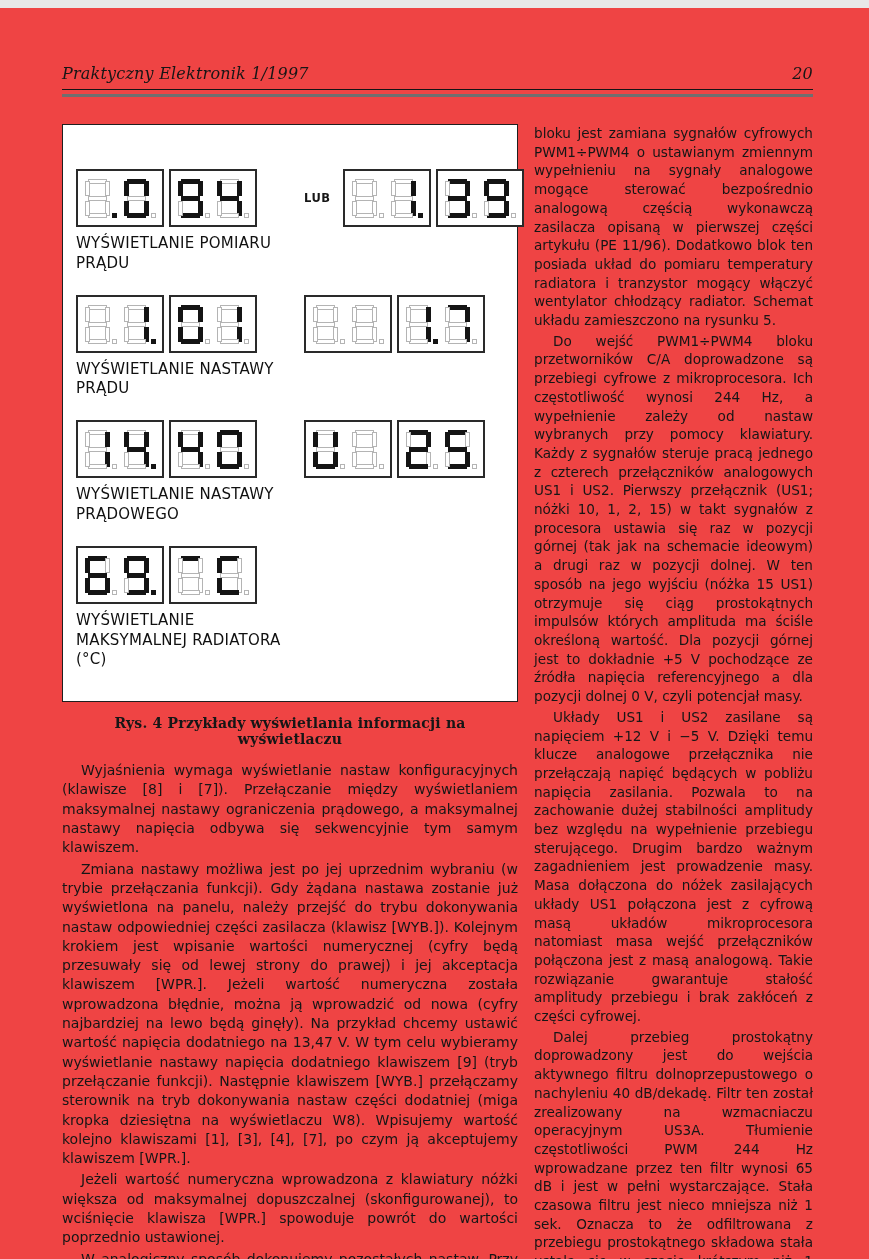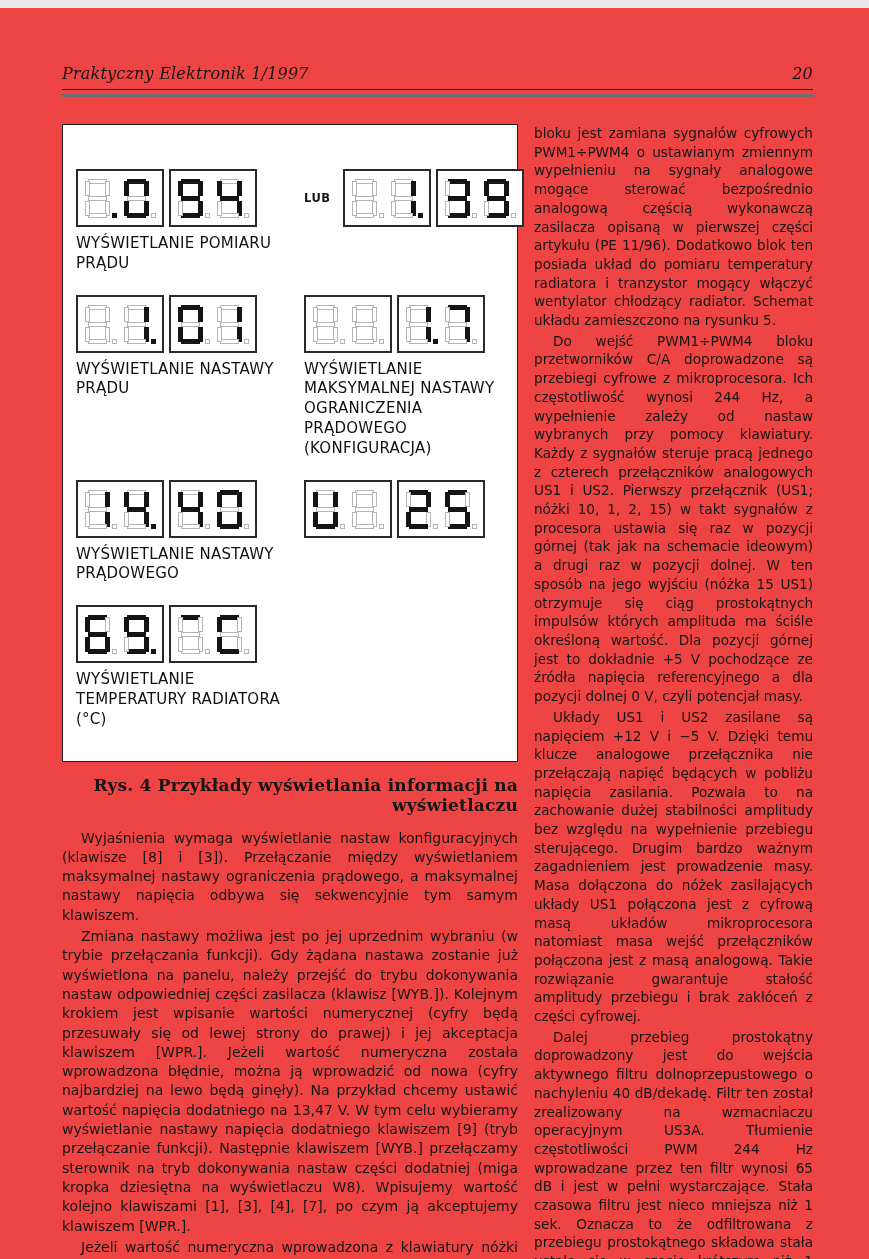--- a/index.html
+++ b/index.html
@@ -62,21 +62,21 @@
   .seg-g{left:3px;right:3px;top:17px;height:5px;}
   .seg-d{left:3px;right:3px;bottom:0;height:5px;}
   .seg-f{left:0;top:2px;width:5px;height:15px;}
   .seg-b{right:0;top:2px;width:5px;height:15px;}
   .seg-e{left:0;bottom:2px;width:5px;height:15px;}
   .seg-c{right:0;bottom:2px;width:5px;height:15px;}
   .dp{width:5px;height:5px;box-sizing:border-box;border:1px solid var(--ghost);background:#fff;display:block;}
   .dp.on{background:var(--lit);border-color:var(--lit);}
   .fig-caption{
     font-family:"DejaVu Serif",serif;font-weight:bold;
-    font-size:17px;text-align:right;
+    font-size:14px;text-align:center;
     margin:13px 0 14px 0;letter-spacing:.2px;
   }
   
   .bodytext p{
     margin:0 0 2px 0;
     text-align:justify;
     text-indent:19px;
   }
   .bodytext p.noindent{text-indent:0;}
   .col-left .bodytext{font-size:14px;line-height:19.3px;}
@@ -320,21 +320,20 @@
                       <i class="seg seg-c on"></i>
                       <i class="seg seg-d"></i>
                       <i class="seg seg-e"></i>
                       <i class="seg seg-f"></i>
                       <i class="seg seg-g"></i>
                     </div>
                     <i class="dp"></i>
                   </div>
                 </div>
               </div>
-              <div class="fig-label">WYŚWIETLANIE MAKSYMALNEJ NASTAWY OGRANICZENIA PRĄDOWEGO (KONFIGURACJA)</div>
             </div>
           </div>
           <div class="fig-row">
             <div class="fig-group gleft">
               <div class="fig-displays">
                 <div class="sseg-display">
                   <div class="digit-unit">
                     <div class="sseg-digit">
                       <i class="seg seg-a"></i>
                       <i class="seg seg-b on"></i>
@@ -494,27 +493,27 @@
                       <i class="seg seg-c"></i>
                       <i class="seg seg-d on"></i>
                       <i class="seg seg-e on"></i>
                       <i class="seg seg-f on"></i>
                       <i class="seg seg-g"></i>
                     </div>
                     <i class="dp"></i>
                   </div>
                 </div>
               </div>
-              <div class="fig-label">WYŚWIETLANIE TEMPERATURY RADIATORA (°C)</div>
+              <div class="fig-label">WYŚWIETLANIE MAKSYMALNEJ RADIATORA (°C)</div>
             </div>
           </div>
         </div>
       <div class="fig-caption">Rys. 4 Przykłady wyświetlania informacji na wyświetlaczu</div>
       <div class="bodytext" id="left-paragraphs">
-          <p>Wyjaśnienia wymaga wyświetlanie nastaw konfiguracyjnych (klawisze [8] i [3]). Przełączanie między wyświetlaniem maksymalnej nastawy ograniczenia prądowego, a maksymalnej nastawy napięcia odbywa się sekwencyjnie tym samym klawiszem.</p>
+          <p>Wyjaśnienia wymaga wyświetlanie nastaw konfiguracyjnych (klawisze [8] i [7]). Przełączanie między wyświetlaniem maksymalnej nastawy ograniczenia prądowego, a maksymalnej nastawy napięcia odbywa się sekwencyjnie tym samym klawiszem.</p>
           <p>Zmiana nastawy możliwa jest po jej uprzednim wybraniu (w trybie przełączania funkcji). Gdy żądana nastawa zostanie już wyświetlona na panelu, należy przejść do trybu dokonywania nastaw odpowiedniej części zasilacza (klawisz [WYB.]). Kolejnym krokiem jest wpisanie wartości numerycznej (cyfry będą przesuwały się od lewej strony do prawej) i jej akceptacja klawiszem [WPR.]. Jeżeli wartość numeryczna została wprowadzona błędnie, można ją wprowadzić od nowa (cyfry najbardziej na lewo będą ginęły). Na przykład chcemy ustawić wartość napięcia dodatniego na 13,47 V. W tym celu wybieramy wyświetlanie nastawy napięcia dodatniego klawiszem [9] (tryb przełączanie funkcji). Następnie klawiszem [WYB.] przełączamy sterownik na tryb dokonywania nastaw części dodatniej (miga kropka dziesiętna na wyświetlaczu W8). Wpisujemy wartość kolejno klawiszami [1], [3], [4], [7], po czym ją akceptujemy klawiszem [WPR.].</p>
           <p>Jeżeli wartość numeryczna wprowadzona z klawiatury nóżki większa od maksymalnej dopuszczalnej (skonfigurowanej), to wciśnięcie klawisza [WPR.] spowoduje powrót do wartości poprzednio ustawionej.</p>
           <p>W analogiczny sposób dokonujemy pozostałych nastaw. Przy wyświetlaniu pomiarów (prądu lub temperatury) ustawienie wartości numerycznej z przyczyn oczywistych nie jest możliwe.</p>
         </div>
     </div>
 
     <div class="col-right">
       <div class="bodytext" id="right-paragraphs">
           <p class="noindent">bloku jest zamiana sygnałów cyfrowych PWM1÷PWM4 o ustawianym zmiennym wypełnieniu na sygnały analogowe mogące sterować bezpośrednio analogową częścią wykonawczą zasilacza opisaną w pierwszej części artykułu (PE 11/96). Dodatkowo blok ten posiada układ do pomiaru temperatury radiatora i tranzystor mogący włączyć wentylator chłodzący radiator. Schemat układu zamieszczono na rysunku 5.</p>
           <p>Do wejść PWM1÷PWM4 bloku przetworników C/A doprowadzone są przebiegi cyfrowe z mikroprocesora. Ich częstotliwość wynosi 244 Hz, a wypełnienie zależy od nastaw wybranych przy pomocy klawiatury. Każdy z sygnałów steruje pracą jednego z czterech przełączników analogowych US1 i US2. Pierwszy przełącznik (US1; nóżki 10, 1, 2, 15) w takt sygnałów z procesora ustawia się raz w pozycji górnej (tak jak na schemacie ideowym) a drugi raz w pozycji dolnej. W ten sposób na jego wyjściu (nóżka 15 US1) otrzymuje się ciąg prostokątnych impulsów których amplituda ma ściśle określoną wartość. Dla pozycji górnej jest to dokładnie +5 V pochodzące ze źródła napięcia referencyjnego a dla pozycji dolnej 0 V, czyli potencjał masy.</p>

